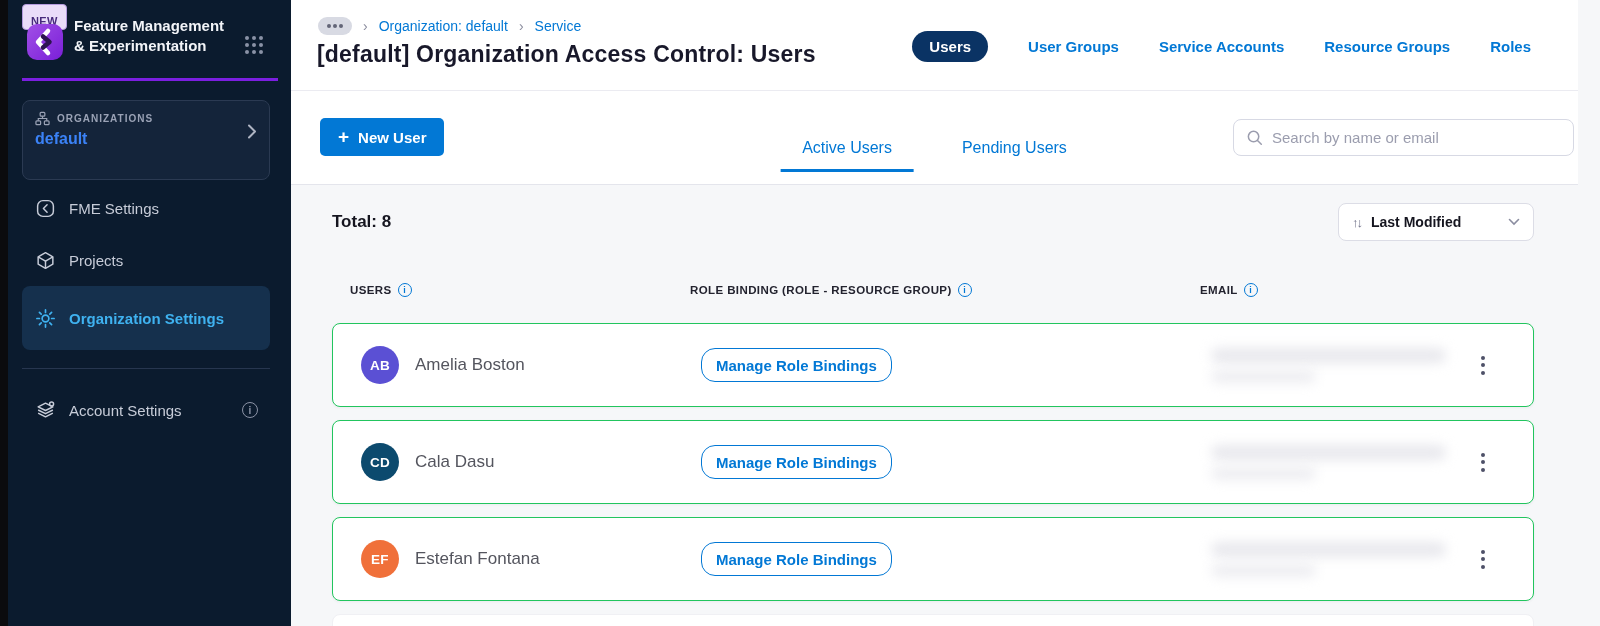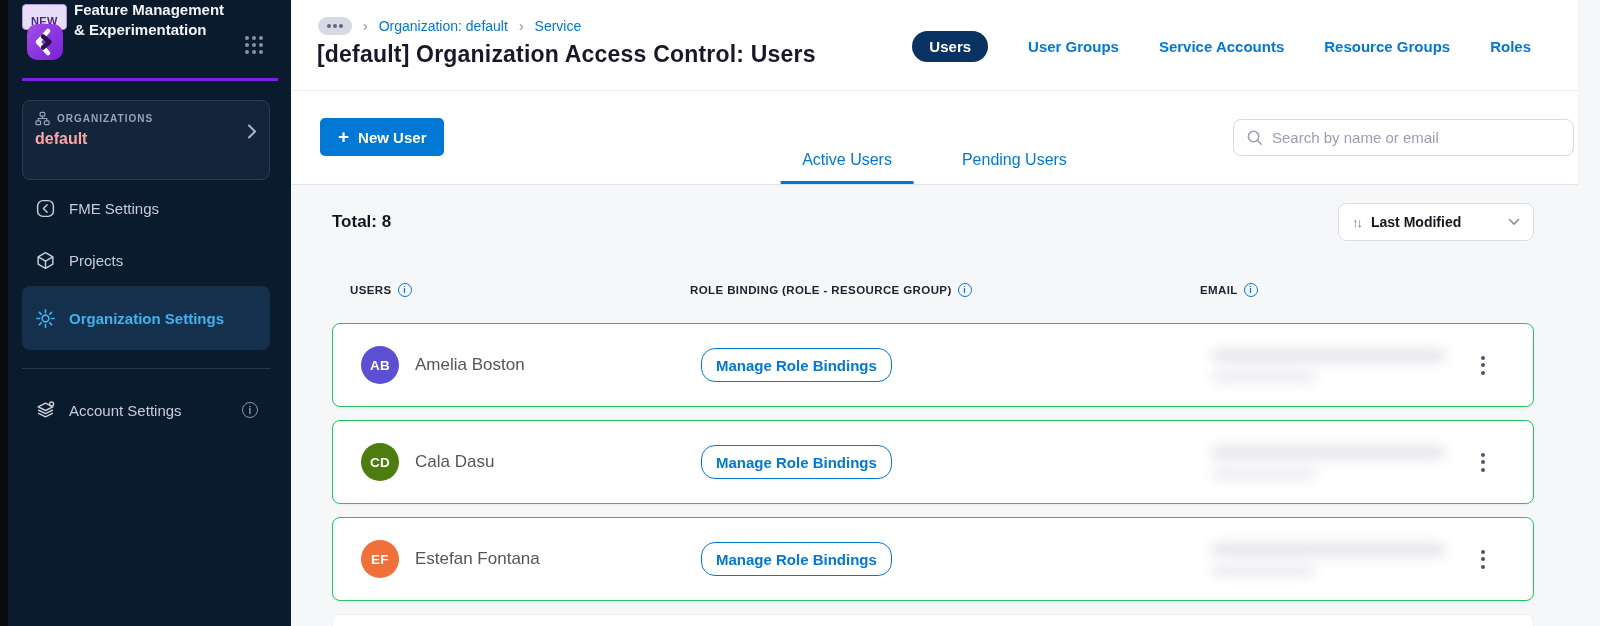--- a/index.html
+++ b/index.html
@@ -6,30 +6,30 @@
   html,body { width:1600px; height:626px; overflow:hidden; font-family:"Liberation Sans", sans-serif; background:#f6f7f9; }
 
   
   .left-strip { position:absolute; left:0; top:0; width:8px; height:626px; background:#0b0b0e; }
 
   
   .sidebar { position:absolute; left:8px; top:0; width:283px; height:626px; background:#0b1b2e; }
   .new-badge { position:absolute; left:14px; top:4px; background:#e9dcf9; color:#46297c; border:1px solid #b39ade;
                border-radius:4px; font-size:11px; font-weight:bold; padding:10px 8px 2px; letter-spacing:.3px; }
   .logo { position:absolute; left:18px; top:23px; width:38px; height:38px; }
-  .product-title { position:absolute; left:66px; top:0; width:158px; font-size:15px; font-weight:bold;
+  .product-title { position:absolute; left:66px; top:16px; width:158px; font-size:15px; font-weight:bold;
                    color:#f2f4f8; line-height:20px; }
   .grid-icon { position:absolute; right:26px; top:34px; }
   .purple-line { position:absolute; left:14px; top:78px; width:256px; height:3px; background:#7b1fe0; }
 
   .org-card { position:absolute; left:14px; top:100px; width:248px; height:80px; background:#14243a;
               border:1px solid #2b3a52; border-radius:8px; padding:10px 12px; cursor:pointer; }
   .org-label-row { display:flex; align-items:center; gap:7px; }
   .org-label { font-size:10px; font-weight:bold; letter-spacing:1px; color:#9aa2b5; }
-  .org-value { font-size:16px; font-weight:bold; color:#fca5a5; margin-top:4px; }
+  .org-value { font-size:16px; font-weight:bold; color:#3b82f6; margin-top:4px; }
   .org-chevron { position:absolute; right:12px; top:22px; }
 
   .nav-item { position:absolute; left:14px; width:248px; height:36px; display:flex; align-items:center;
               gap:13px; padding-left:13px; color:#c7ccd8; font-size:15px; cursor:pointer; }
   .nav-item.active { height:64px; background:#15304d; border-radius:8px; color:#3fb2f0; font-weight:bold; }
   .nav-divider { position:absolute; left:14px; top:368px; width:248px; height:1px; background:#27364f; }
   .nav-info { margin-left:auto; margin-right:12px; width:16px; height:16px; border:1.3px solid #8b93a6;
               border-radius:50%; color:#8b93a6; font-size:10px; display:flex; align-items:center;
               justify-content:center; font-weight:bold; }
 
@@ -48,21 +48,21 @@
   .header-tabs { position:absolute; right:47px; top:31px; display:flex; align-items:center; gap:40px;
                  font-size:15px; font-weight:bold; color:#0278d5; }
   .header-tab { cursor:pointer; }
   .header-tab.pill-active { background:#0a3364; color:#fff; padding:7px 17px; border-radius:16px; }
 
   .toolbar { position:absolute; left:0; top:91px; width:100%; height:94px; background:#fff; border-bottom:1px solid #e4e5ec; }
   .new-user-btn { position:absolute; left:29px; top:27px; height:38px; background:#0278d5; color:#fff; border:none;
                   border-radius:5px; font-weight:bold; font-size:15px; padding:0 18px; display:flex; align-items:center;
                   gap:9px; cursor:pointer; font-family:inherit; }
   .plus-glyph { font-size:19px; font-weight:bold; line-height:1; margin-top:-2px; }
-  .subtabs { position:absolute; left:50%; transform:translateX(-50%); bottom:0; display:flex; gap:26px; }
+  .subtabs { position:absolute; left:50%; transform:translateX(-50%); bottom:12px; display:flex; gap:26px; }
   .subtab { padding:0 22px; height:46px; display:flex; align-items:center; font-size:16px; color:#0278d5;
             cursor:pointer; border-bottom:3px solid transparent; }
   .subtab.active { border-bottom:3px solid #0278d5; }
   .search-box { position:absolute; right:4px; top:28px; width:341px; height:37px; border:1px solid #d7d9e4;
                 border-radius:8px; background:#fff; display:flex; align-items:center; padding:0 12px; gap:9px; }
   .search-box input { border:none; outline:none; flex:1; font-size:15px; color:#3c3d4a; font-family:inherit; background:transparent; }
   .search-box input::placeholder { color:#9b9dae; }
 
   .content { position:absolute; left:0; top:185px; width:100%; height:441px; background:#f6f7f9; overflow:hidden; }
   .content-head { position:absolute; left:41px; right:44px; top:18px; display:flex; justify-content:space-between; align-items:center; }
@@ -282,21 +282,21 @@
         </div>
         <span class="kebab">
             <i></i>
             <i></i>
             <i></i>
           </span>
       </div>
 
       <div class="row-card">
         <div class="user-cell">
-          <span class="avatar" style="background: #4d7c0f;">CD</span>
+          <span class="avatar" style="background: #0c4a6e;">CD</span>
           <span class="user-name">Cala Dasu</span>
         </div>
         <button class="manage-btn">Manage Role Bindings</button>
         <div class="email-cell">
           <div class="email-blur-1"></div>
             <div class="email-blur-2"></div>
         </div>
         <span class="kebab">
             <i></i>
             <i></i>

